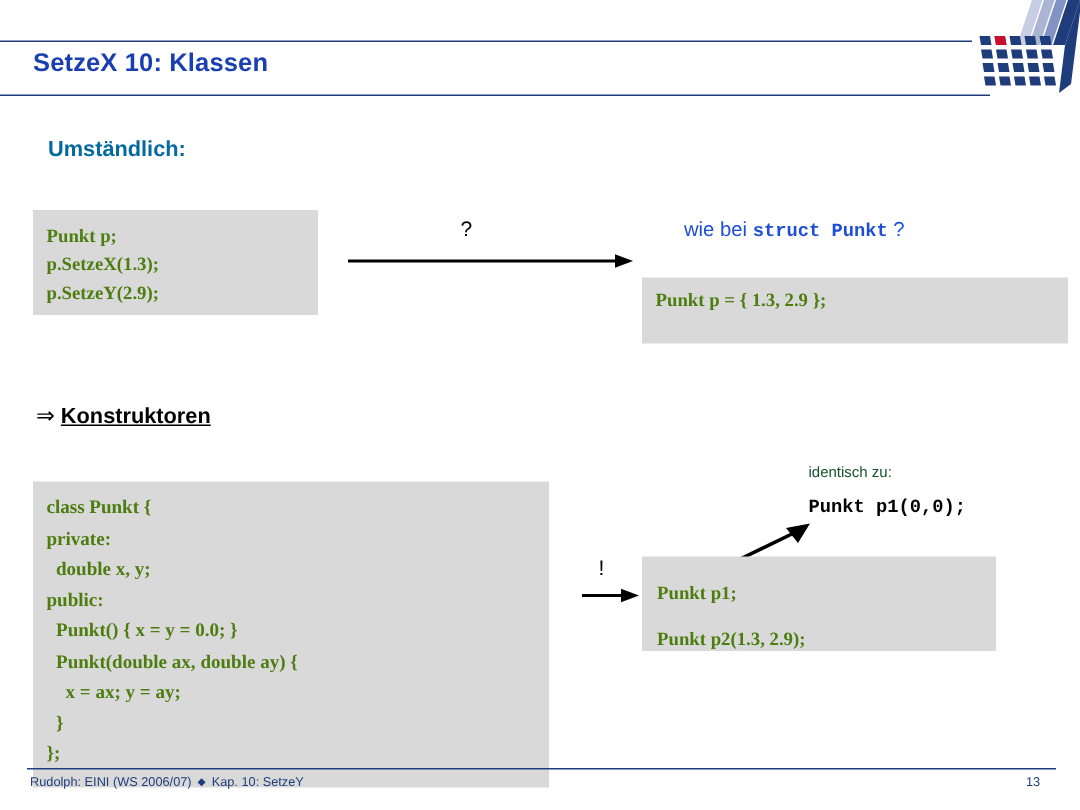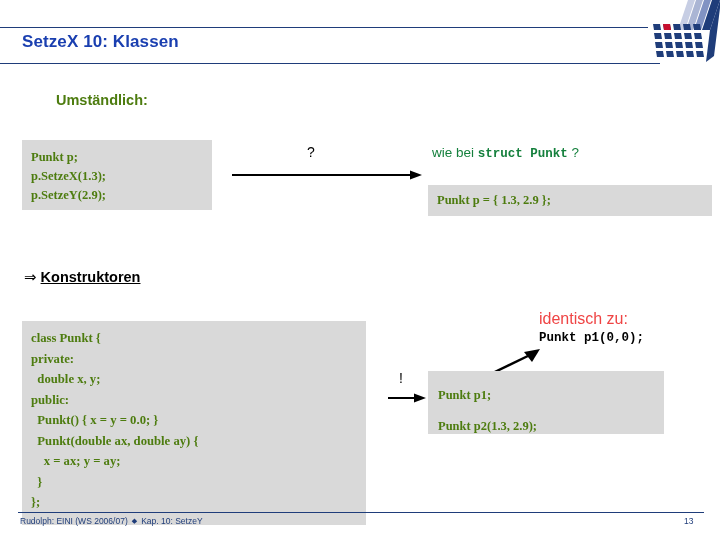--- a/index.html
+++ b/index.html
@@ -50,23 +50,22 @@
     height: 68px;
   }
 
   
   #section-heading {
     position: absolute;
     left: 32px;
     top: 92px;
     font-size: 14.5px;
     font-weight: bold;
-    color: #4d7c0f;
-    white-space: nowrap;
-    margin-left: 24px;
+    color: #0369a1;
+    white-space: nowrap;
   }
 
   .codebox {
     position: absolute;
     background: #d9d9d9;
     font-family: Liberation Serif, serif;
     font-weight: bold;
     color: #4d7c0f;
     white-space: pre;
   }
@@ -79,21 +78,21 @@
     padding: 8px 0 0 9px;
     box-sizing: border-box;
     font-size: 12.5px;
     line-height: 19px;
   }
 
   #codebox-struct-init {
     left: 428px;
     top: 185px;
     width: 284px;
-    height: 31px;
+    height: 44px;
     padding: 6px 0 0 9px;
     box-sizing: border-box;
     font-size: 12.5px;
     line-height: 19px;
   }
 
   #codebox-class {
     left: 22px;
     top: 321px;
     width: 344px;
@@ -127,24 +126,24 @@
   #arrow-question {
     position: absolute;
     left: 232px;
     top: 166px;
     width: 190px;
     height: 10px;
   }
 
   #note-wie-bei {
     position: absolute;
-    left: 432px;
+    left: 456px;
     top: 145px;
     font-size: 13.5px;
-    color: #15803d;
+    color: #1d4ed8;
     white-space: nowrap;
   }
   #note-wie-bei .mono {
     font-family: "Liberation Mono", monospace;
     font-weight: bold;
     font-size: 12.5px;
   }
 
   #konstruktoren-line {
     position: absolute;
@@ -178,22 +177,22 @@
     left: 388px;
     top: 390px;
     width: 38px;
     height: 12px;
   }
 
   #note-identisch {
     position: absolute;
     left: 539px;
     top: 310px;
-    font-size: 16px;
-    color: #ef4444;
+    font-size: 10px;
+    color: #14532d;
     white-space: nowrap;
   }
   #note-identisch-code {
     position: absolute;
     left: 539px;
     top: 331px;
     font-family: "Liberation Mono", monospace;
     font-weight: bold;
     font-size: 12.5px;
     color: #000;

